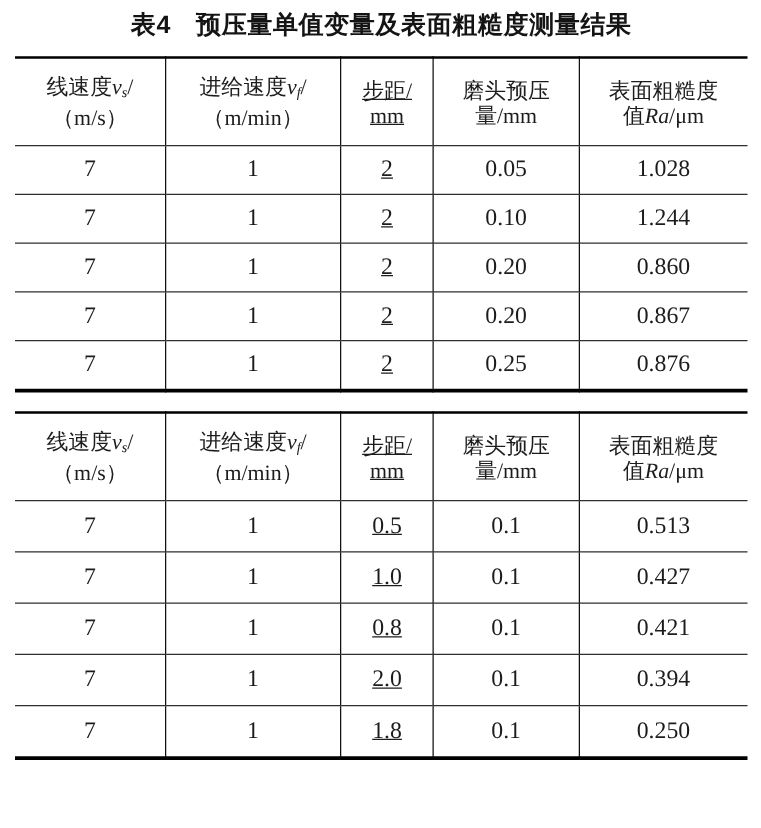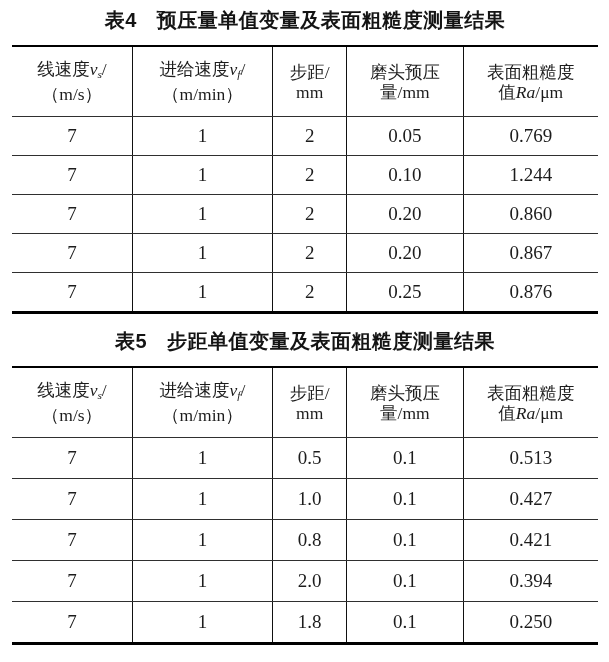--- a/index.html
+++ b/index.html
@@ -51,21 +51,21 @@
   }
   table.grid thead th {
     height: 69px;
     font-size: 17.5px;
     line-height: 20px;
   }
   table.t4 tbody td { height: 38px; font-size: 19px; }
   table.t5 tbody td { height: 40px; font-size: 19px; }
   .c1 { width: 20.6%; }
   .c2 { width: 23.9%; }
-  .c3 { width: 12.6%; }
+  .c3 { width: 12.6%; text-decoration: underline; }
   .c4 { width: 19.8%; }
   .c5 { width: 23.1%; }
   .it {
     font-style: italic;
     font-family: "Liberation Serif", serif;
   }
   .sub {
     font-size: 0.65em;
     vertical-align: -0.25em;
   }
@@ -105,21 +105,21 @@
               <span class="h-line"><span>值</span><span class="it">Ra</span><span>/μm</span></span>
             </th>
           </tr>
         </thead>
         <tbody>
           <tr>
             <td class="c1">7</td>
             <td class="c2">1</td>
             <td class="c3">2</td>
             <td class="c4">0.05</td>
-            <td class="c5">0.769</td>
+            <td class="c5">1.028</td>
           </tr>
           <tr>
             <td class="c1">7</td>
             <td class="c2">1</td>
             <td class="c3">2</td>
             <td class="c4">0.10</td>
             <td class="c5">1.244</td>
           </tr>
           <tr>
             <td class="c1">7</td>
@@ -140,24 +140,20 @@
             <td class="c2">1</td>
             <td class="c3">2</td>
             <td class="c4">0.25</td>
             <td class="c5">0.876</td>
           </tr>
         </tbody>
       </table>
   </section>
 
   <section class="block block2">
-    <h3 class="tbl-title">
-      <span class="tnum">表5</span>
-      <span class="ttext">步距单值变量及表面粗糙度测量结果</span>
-    </h3>
     <table class="grid t5">
         <thead>
           <tr>
             <th class="c1">
               <span class="h-line"><span>线速度</span><span class="it">v</span><span class="it sub">s</span><span>/</span></span>
               <span class="h-line"><span>（m/s）</span></span>
             </th>
             <th class="c2">
               <span class="h-line"><span>进给速度</span><span class="it">v</span><span class="it sub">f</span><span>/</span></span>
               <span class="h-line"><span>（m/min）</span></span>

